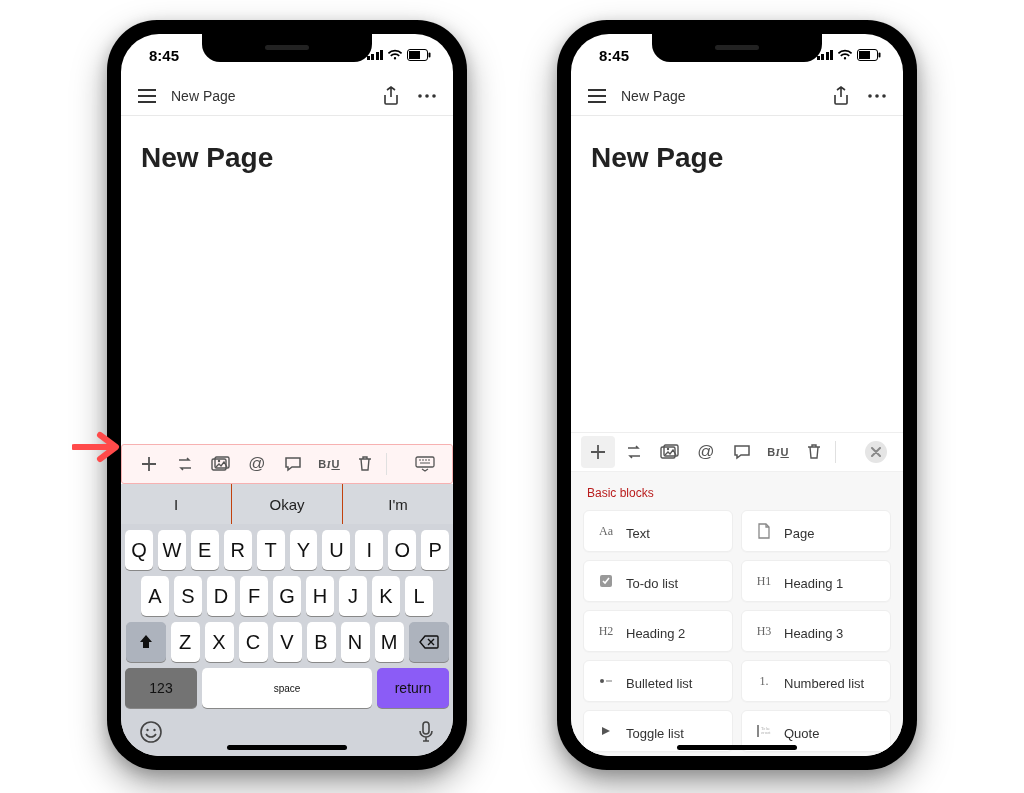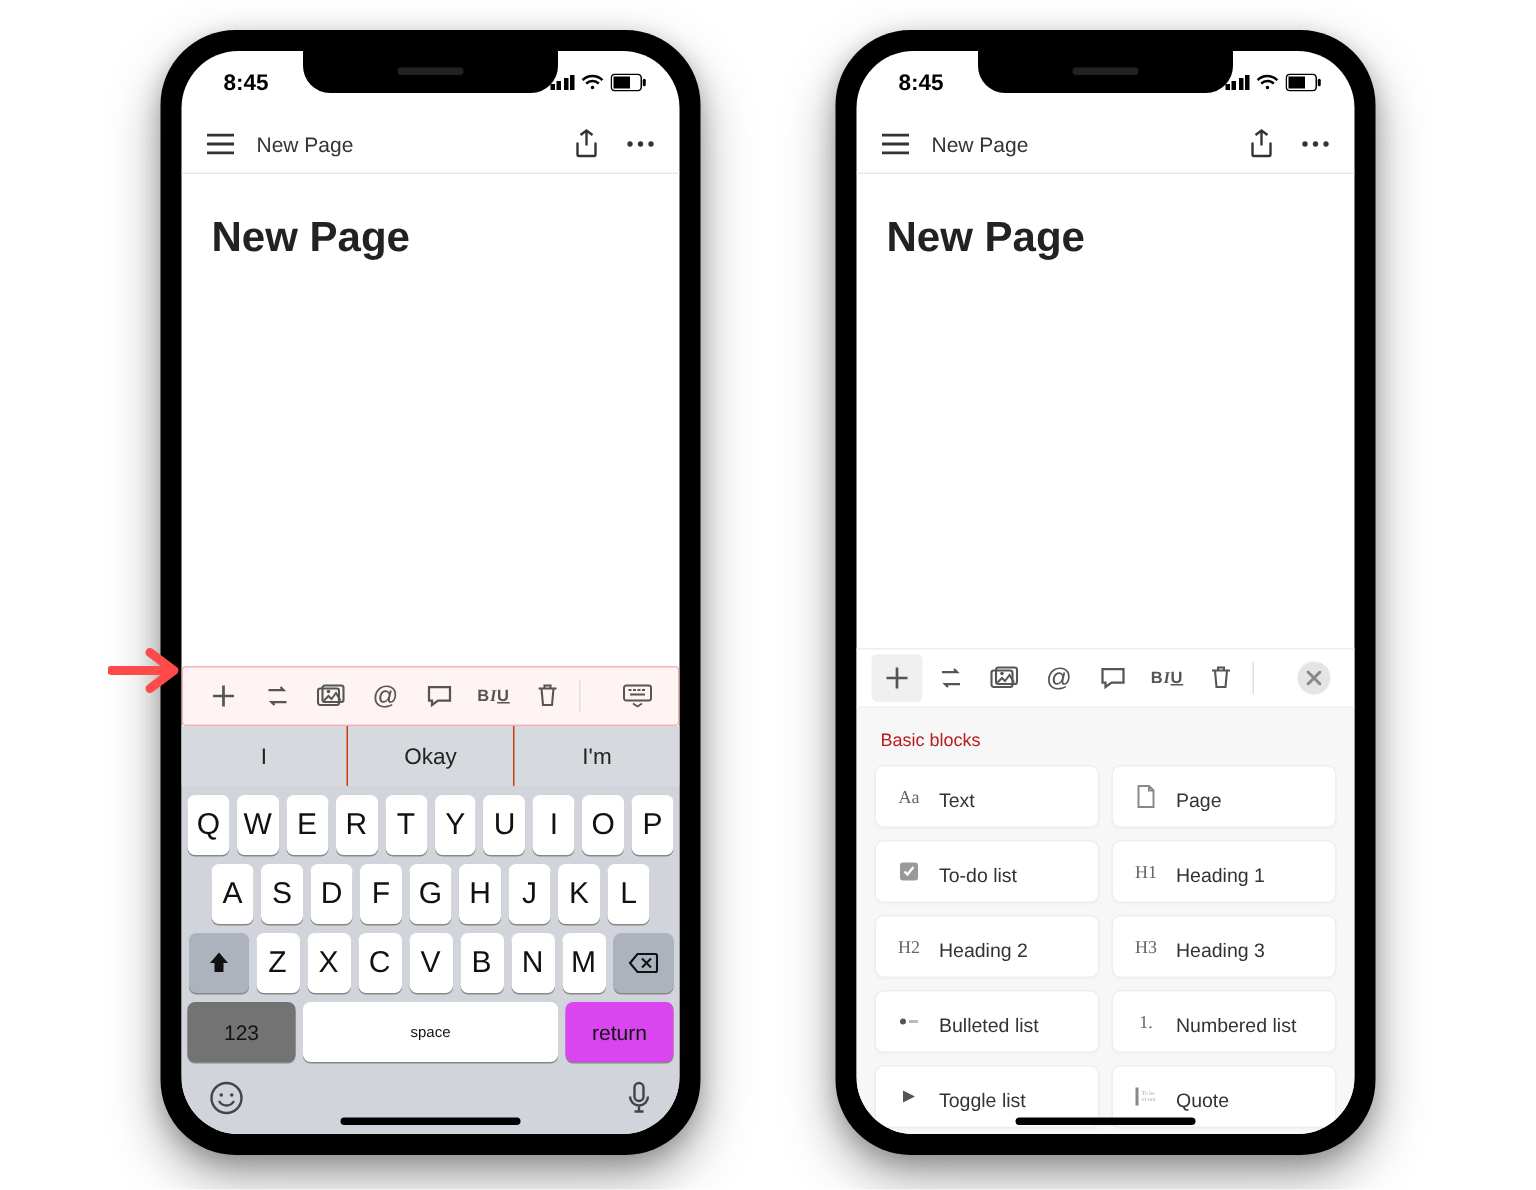--- a/index.html
+++ b/index.html
@@ -125,21 +125,21 @@
     background:#fff; border-radius:5px; box-shadow:0 1px 0 #888;
     display:flex; align-items:center; justify-content:center;
     height:40px; font-size:20px; color:#111;
     flex:1; max-width:29px;
   }
   .key.gray { background:#adb3bd; }
   .key.shift, .key.del { width:40px; max-width:40px; flex:none; }
   .bottom-row { display:flex; gap:5px; padding:6px 4px 0; }
   .key.num { width:72px; max-width:none; flex:none; font-size:14px; background:#737373; }
   .key.space { flex:1; max-width:none; font-size:10px; }
-  .key.return { width:72px; max-width:none; flex:none; font-size:14px; background:#d946ef; }
+  .key.return { width:72px; max-width:none; flex:none; font-size:14px; background:#8b5cf6; }
   .kb-footer {
     display:flex; justify-content:space-between; align-items:center;
     padding:10px 18px 0; height:42px;
   }
   .home-indicator {
     position:absolute; bottom:6px; left:50%; transform:translateX(-50%);
     width:120px; height:5px; background:#000; border-radius:3px;
   }
   
   .block-picker { background:#f7f7f7; flex:1; padding:10px 12px; overflow:hidden; }

